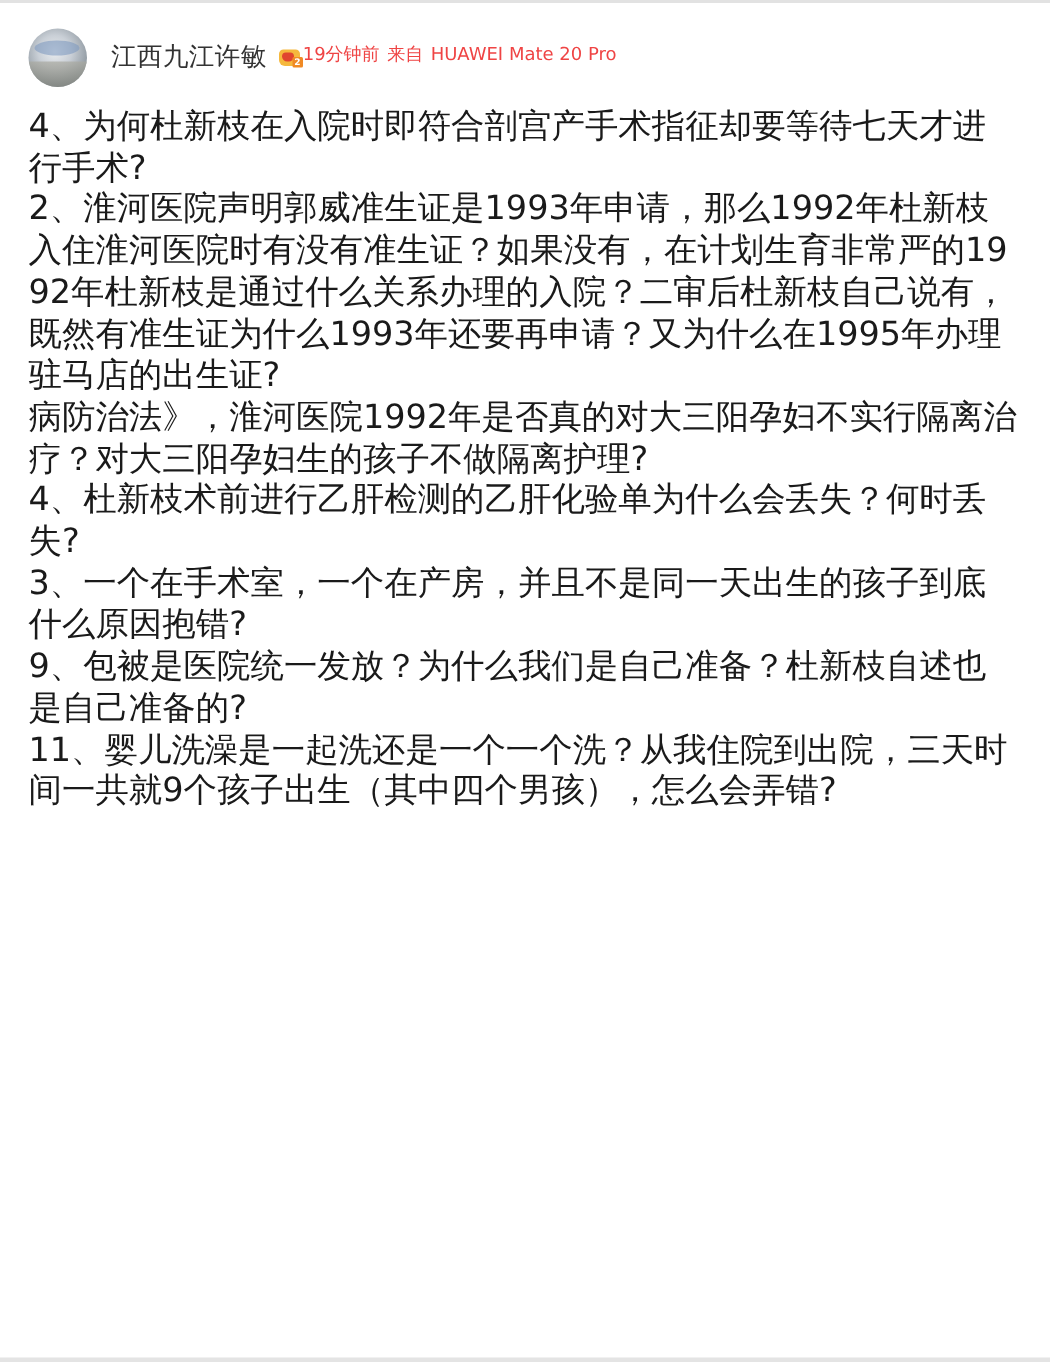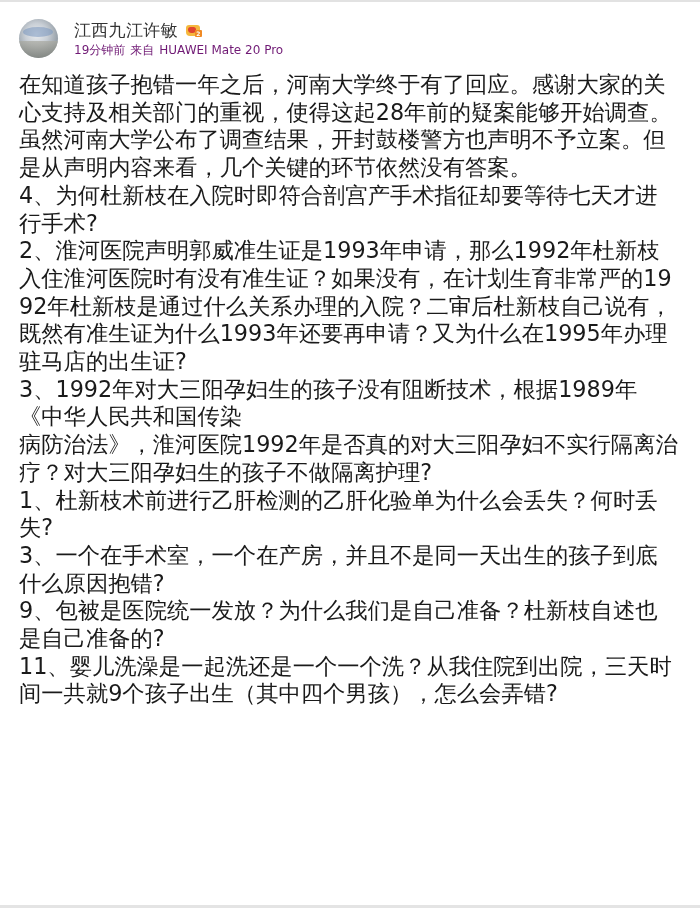--- a/index.html
+++ b/index.html
@@ -50,21 +50,21 @@
       content: "";
       position: absolute;
       left: 0; top: 22px;
       width: 39px; height: 17px;
       background: linear-gradient(#a9a9a0, #7f8178);
       opacity: 0.7;
     }
     .user-info {
       margin-left: 16px;
       display: flex;
-      flex-direction: column;
+      flex-direction: row;
       justify-content: space-between;
     }
     .name-row {
       display: flex;
       align-items: center;
       height: 22px;
     }
     .username {
       font-size: 17px;
       color: #333333;
@@ -99,21 +99,21 @@
       color: #fff;
       font-size: 6px;
       line-height: 7px;
       text-align: center;
       border-radius: 1px;
       font-family: "DejaVu Sans", sans-serif;
       font-weight: bold;
     }
     .meta-row {
       font-size: 12px;
-      color: #701a75;
+      color: #ef4444;
       line-height: 16px;
       margin-top: 1px;
       white-space: nowrap;
     }
     .meta-row span + span { margin-left: 5px; }
 
     .post-body {
       position: absolute;
       left: 19px;
       top: 71px;
@@ -153,25 +153,23 @@
         <span class="lvl">2</span>
       </span>
     </div>
     <div class="meta-row">
       <span>19分钟前</span><span>来自</span><span style="margin-left:5px">HUAWEI Mate 20 Pro</span>
     </div>
   </div>
 </div>
 
 <div class="post-body">
-  <p>在知道孩子抱错一年之后，河南大学终于有了回应。感谢大家的关心支持及相关部门的重视，使得这起28年前的疑案能够开始调查。虽然河南大学公布了调查结果，开封鼓楼警方也声明不予立案。但是从声明内容来看，几个关键的环节依然没有答案。</p>
   <p>4、为何杜新枝在入院时即符合剖宫产手术指征却要等待七天才进行手术?</p>
   <p>2、淮河医院声明郭威准生证是1993年申请，那么1992年杜新枝入住淮河医院时有没有准生证？如果没有，在计划生育非常严的1992年杜新枝是通过什么关系办理的入院？二审后杜新枝自己说有，既然有准生证为什么1993年还要再申请？又为什么在1995年办理驻马店的出生证?</p>
-  <p>3、1992年对大三阳孕妇生的孩子没有阻断技术，根据1989年《中华人民共和国传染</p>
   <p>病防治法》，淮河医院1992年是否真的对大三阳孕妇不实行隔离治疗？对大三阳孕妇生的孩子不做隔离护理?</p>
-  <p>1、杜新枝术前进行乙肝检测的乙肝化验单为什么会丢失？何时丢失?</p>
+  <p>4、杜新枝术前进行乙肝检测的乙肝化验单为什么会丢失？何时丢失?</p>
   <p>3、一个在手术室，一个在产房，并且不是同一天出生的孩子到底什么原因抱错?</p>
   <p>9、包被是医院统一发放？为什么我们是自己准备？杜新枝自述也是自己准备的?</p>
   <p>11、婴儿洗澡是一起洗还是一个一个洗？从我住院到出院，三天时间一共就9个孩子出生（其中四个男孩），怎么会弄错?</p>
 
 </div>
 
 <div class="bottom-bar"></div>
 
 </body></html>

